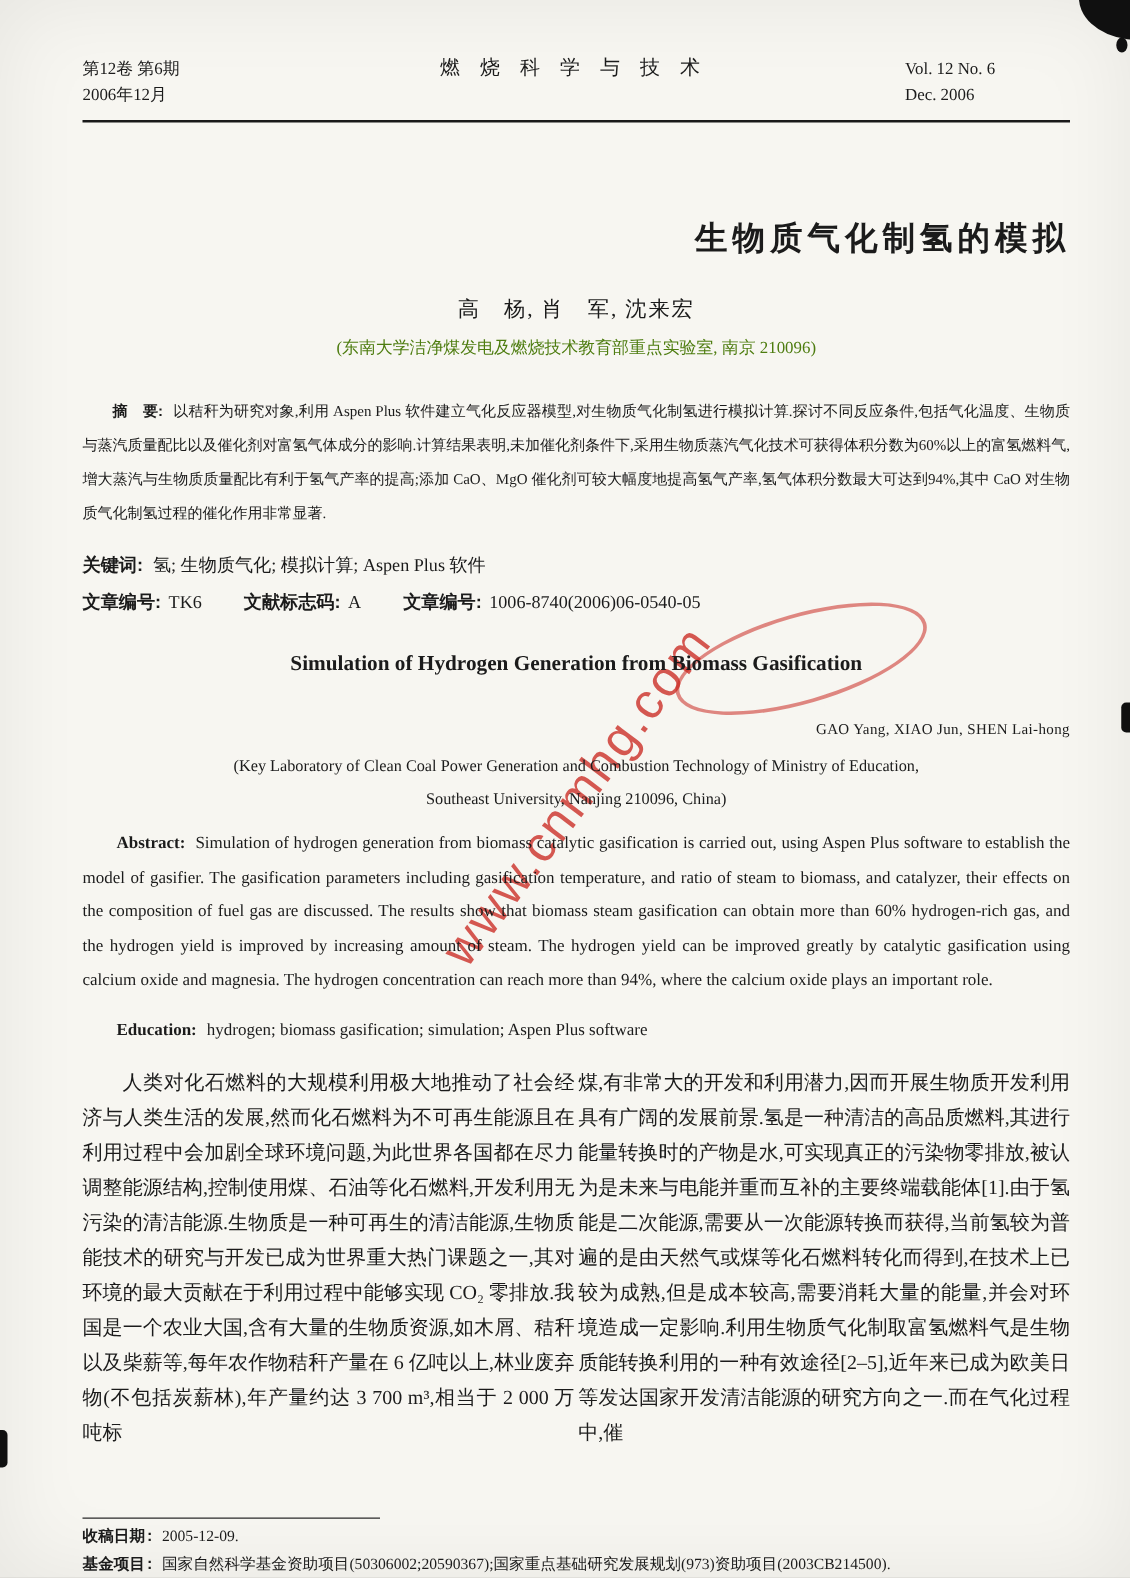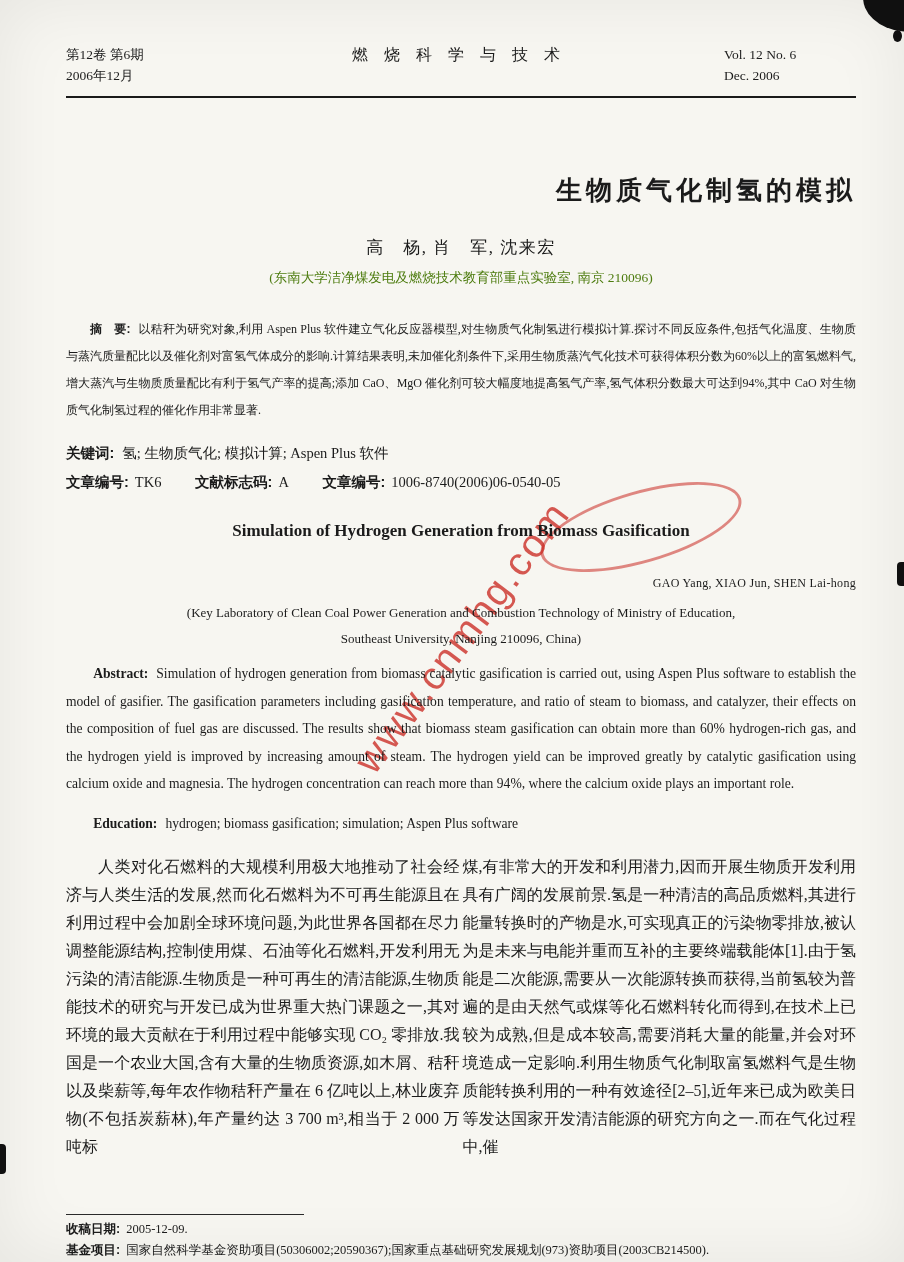--- a/index.html
+++ b/index.html
@@ -67,21 +67,21 @@
   .col {
     flex:1; margin:0;
     font-size:16px; line-height:28px;
     text-align:justify;
   }
   .col.first { text-indent:2em; }
 
   
   .footer { position:absolute; left:66px; right:48px; top:1214px; font-size:12.5px; line-height:21px; }
   .foot-rule { width:238px; border-top:1.5px solid #2a2a2a; margin-bottom:4px; }
-  .flbl { font-family:Liberation Sans, sans-serif; font-weight:bold; margin-right:6px; }
+  .flbl { font-family:Liberation Mono, monospace; font-weight:bold; margin-right:6px; }
 
   
   .watermark {
     position:absolute; left:462px; top:637px;
     transform:translate(-50%,-50%) rotate(-53deg);
     font-family:"Liberation Sans","DejaVu Sans",sans-serif;
     font-size:40px; letter-spacing:2px;
     color:rgba(203,42,35,.78);
     white-space:nowrap;
     pointer-events:none;

